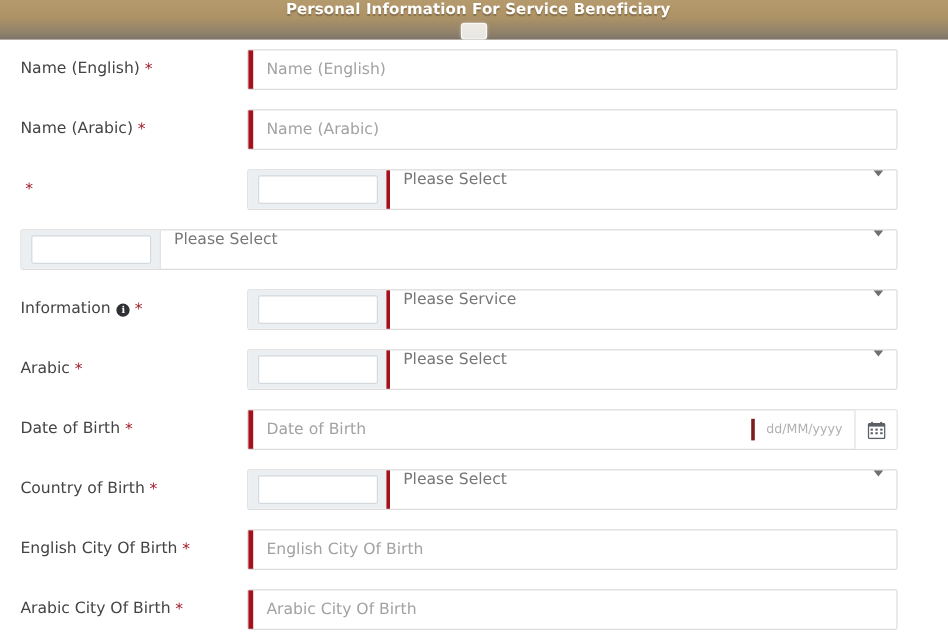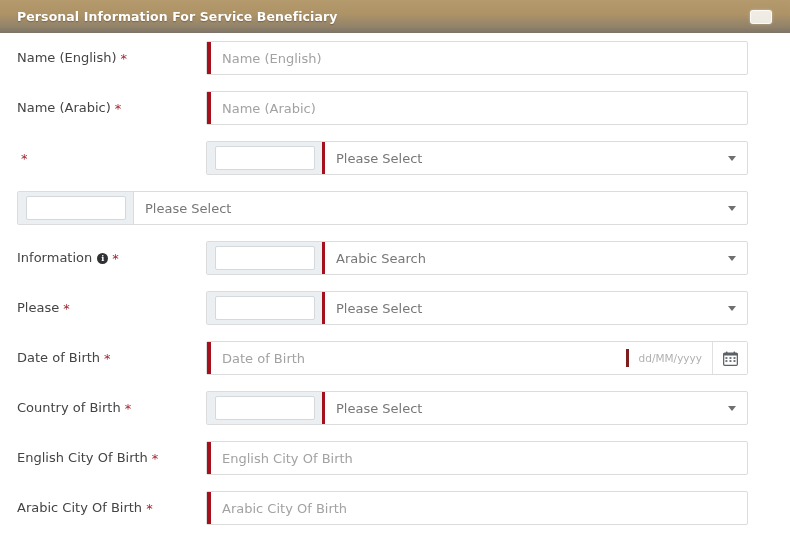--- a/index.html
+++ b/index.html
@@ -26,20 +26,21 @@
   
   .panel-header {
     height: 33px;
     width: 100%;
     box-sizing: border-box;
     background: linear-gradient(180deg, #b59a6d 0%, #ae9367 42%, #90826a 82%, #7d7468 100%);
     display: flex;
     align-items: center;
     padding: 0 10px 0 17px;
     position: relative;
+    flex-direction: column;
   }
   .panel-title {
     color: #ffffff;
     font-size: 12.5px;
     font-weight: bold;
     letter-spacing: 0.1px;
     text-shadow: 0 1px 1px rgba(80,60,30,0.45);
     white-space: nowrap;
   }
   .header-spacer { flex: 1 1 auto; }
@@ -166,21 +167,20 @@
   }
   .combo-divider {
     flex: 0 0 3px;
     align-self: stretch;
     background: #a4111d;
   }
   .combo-divider.plain { background: #dcdcdc; flex-basis: 1px; }
   .combo-select {
     flex: 1 1 auto;
     display: flex;
-    align-items: center;
     padding: 0 11px;
     min-width: 0;
     cursor: pointer;
   }
   .combo-select-text {
     flex: 1 1 auto;
     font-size: 13px;
     color: #777777;
     white-space: nowrap;
     overflow: hidden;
@@ -284,28 +284,28 @@
           <span>Information</span>
           <span class="info-icon">i</span>
           <span class="req-star">*</span>
         </div>
         <div class="field-control combo">
           <span class="combo-code">
             <input type="text" placeholder="" style="">
           </span>
           <span class="combo-divider"></span>
           <span class="combo-select">
-            <span class="combo-select-text">Arabic Search</span>
-            <span class="caret"></span>
-          </span>
-        </div>
-      </div>
-      <div class="form-row">
-        <div class="field-label">
-          <span>Please</span>
+            <span class="combo-select-text">Please Service</span>
+            <span class="caret"></span>
+          </span>
+        </div>
+      </div>
+      <div class="form-row">
+        <div class="field-label">
+          <span>Arabic</span>
           <span class="req-star">*</span>
         </div>
         <div class="field-control combo">
           <span class="combo-code">
             <input type="text" placeholder="" style="">
           </span>
           <span class="combo-divider"></span>
           <span class="combo-select">
             <span class="combo-select-text">Please Select</span>
             <span class="caret"></span>

